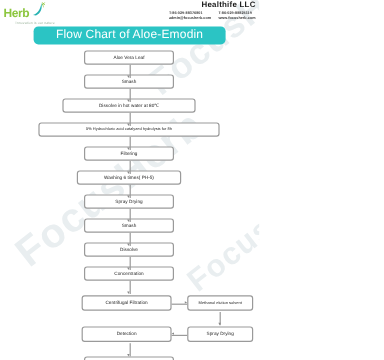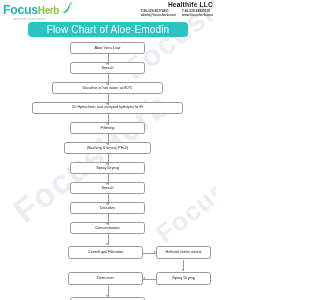--- a/index.html
+++ b/index.html
@@ -198,21 +198,20 @@
 <div class="watermark">
   <div class="wm-text wm-a">FocusHerb</div>
   <div class="wm-text wm-b">FocusHerb</div>
   <div class="wm-text wm-c">FocusHerb</div>
 </div>
 
 <div class="header">
 
   <div class="logo-block">
     <div class="logo-row">
-      <span class="logo-focus">Focus</span>
       <span class="logo-herb">Herb</span>
       <span class="logo-mark">
         <svg width="13" height="13" viewBox="0 0 13 13">
           <path d="M2.5 11.5 C5.5 10.5 8.5 8 9.5 1.5 C10.5 6 9 10 5 12 Z" fill="#2ab3b3"></path>
           <path d="M9.8 1.2 C11 2.2 11.6 4 11.2 5.6 C10.6 4 10.3 2.4 9.8 1.2 Z" fill="#8cc63f"></path>
           <path d="M10.2 1.0 l2.2 2.2 M12.4 1.0 l-2.2 2.2" stroke="#8cc63f" stroke-width="0.7" fill="none"></path>
         </svg>
       </span>
     </div>
     <div class="logo-tag">Innovation is our nature</div>

